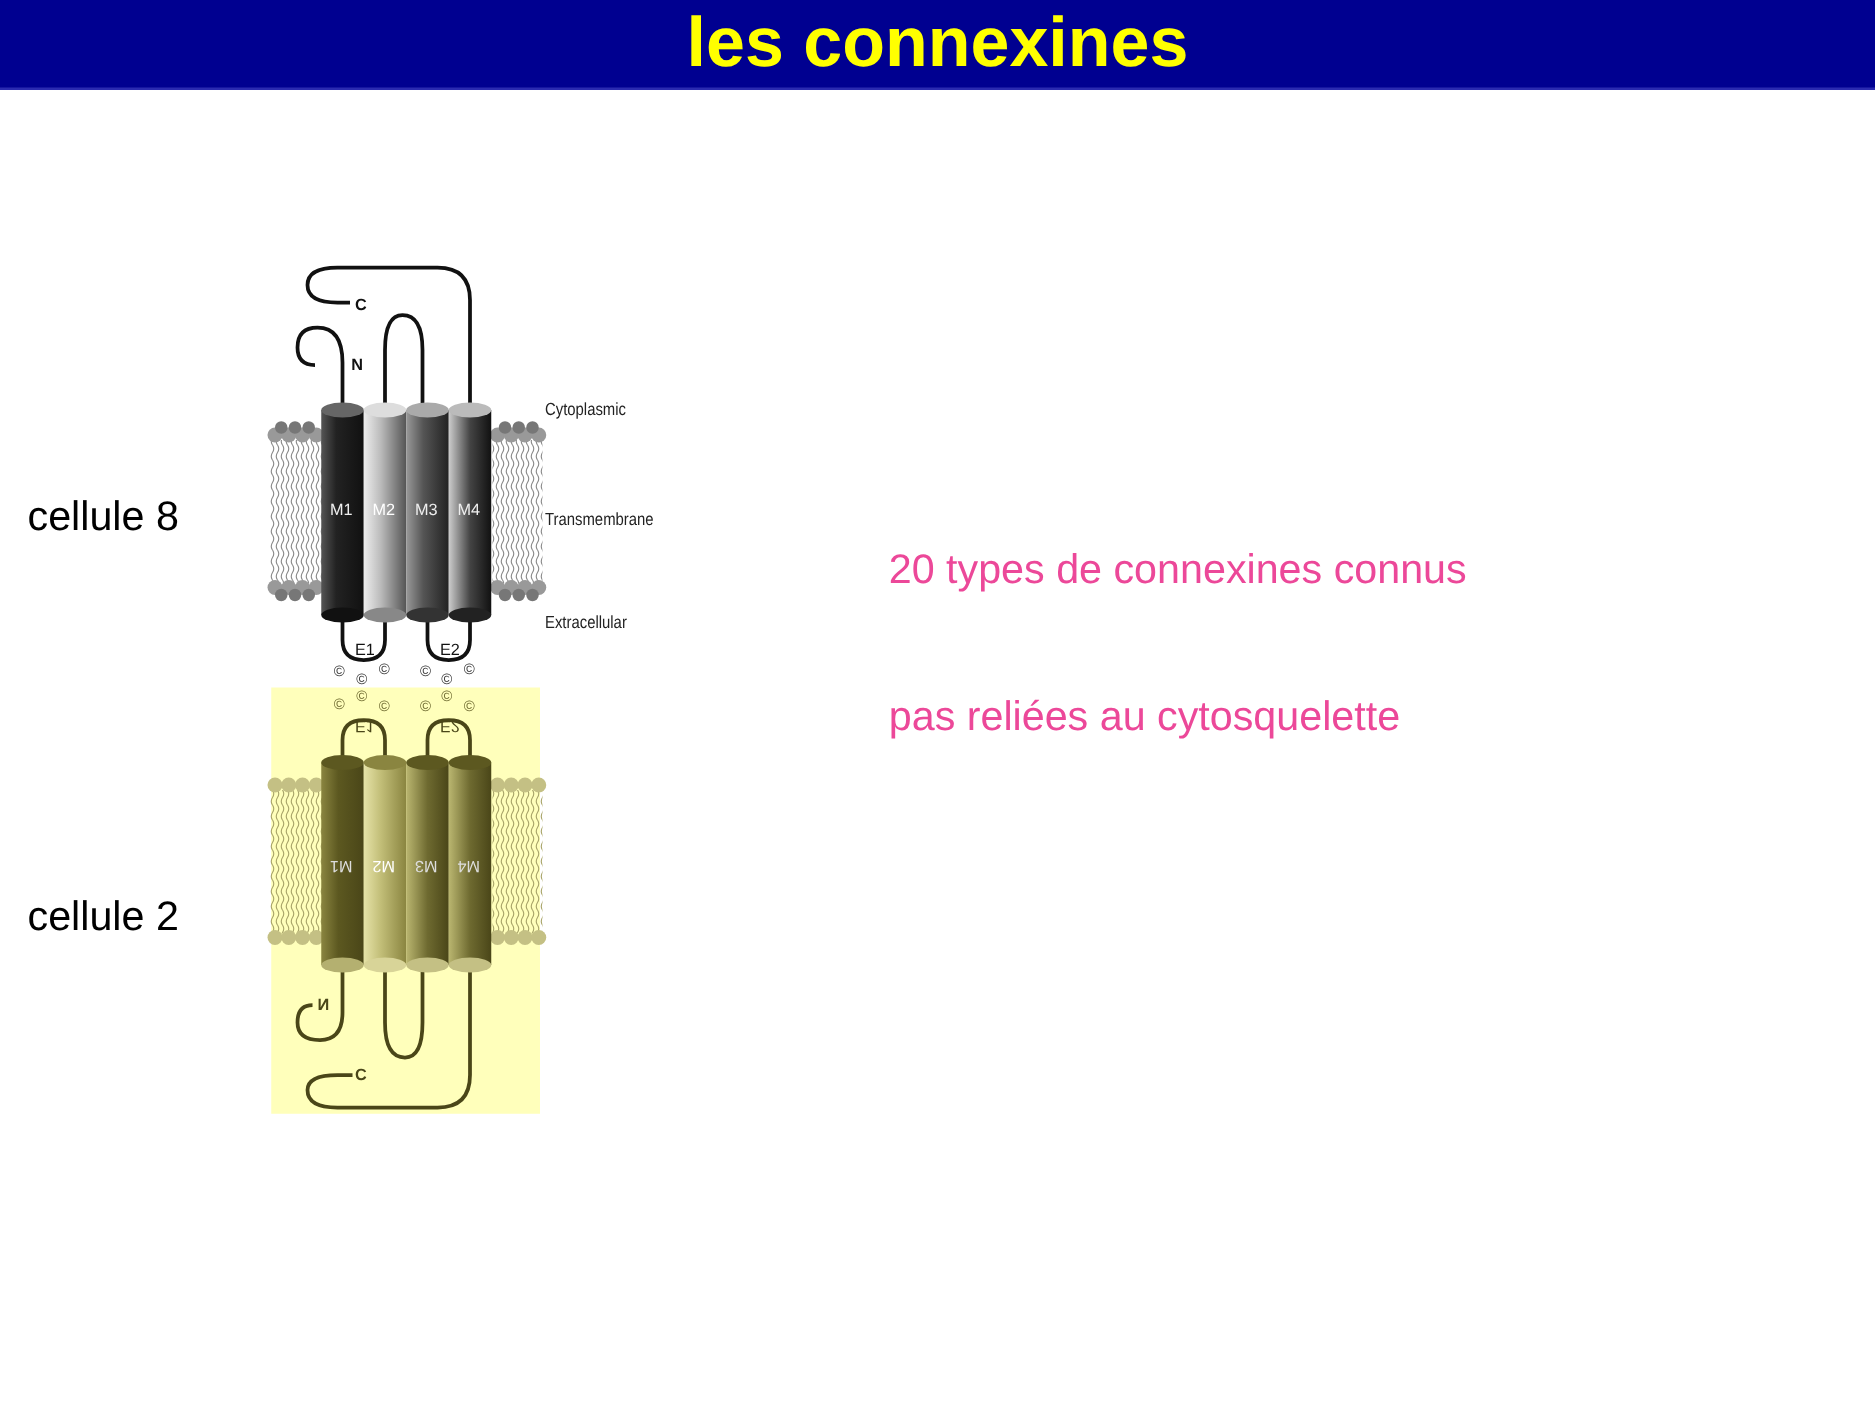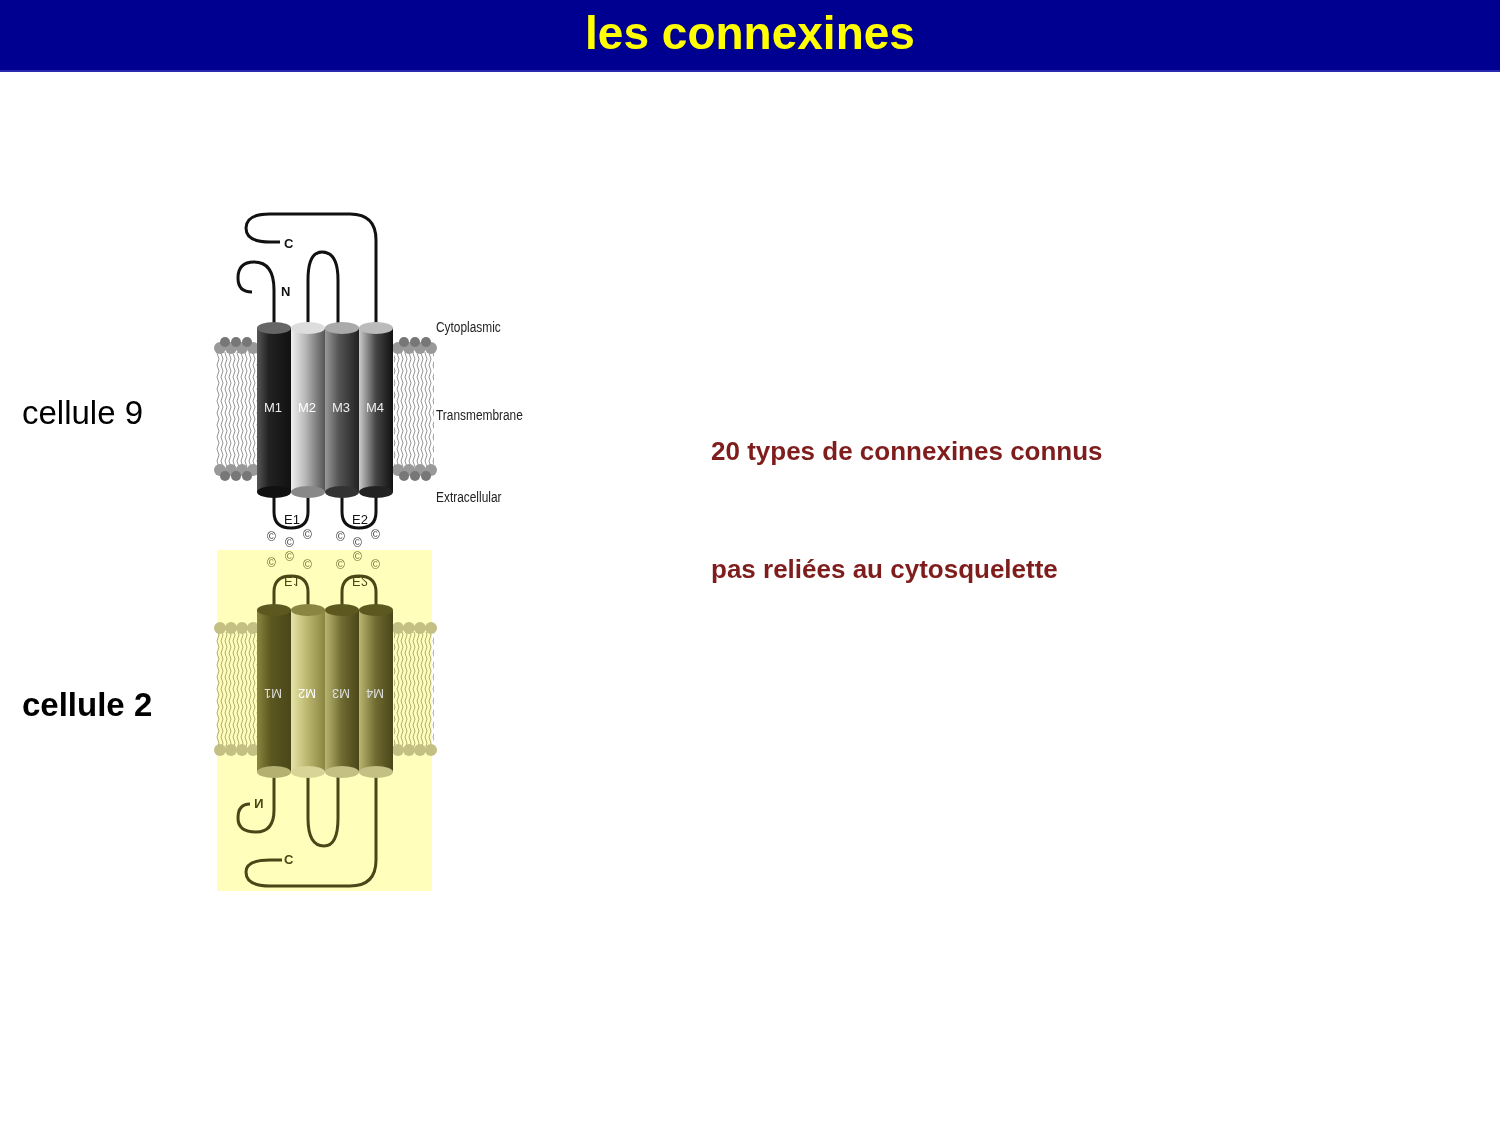--- a/index.html
+++ b/index.html
@@ -1,36 +1,36 @@
 <!DOCTYPE html>
 <html><head>
 <meta charset="utf-8">
 <style>
   html,body{margin:0;padding:0;}
   body{width:1500px;height:1125px;background:#ffffff;position:relative;overflow:hidden;
        font-family:"Liberation Sans",sans-serif;}
   .title-bar{position:absolute;left:0;top:0;width:1500px;height:72px;background:#000090;
        border-bottom:2px solid #2a2ab0;box-sizing:border-box;display:flex;align-items:center;justify-content:center;}
-  .title-bar .title{color:#ffff00;font-weight:bold;font-size:46px;letter-spacing:0px;margin-top:-4px;}
+  .title-bar .title{color:#ffff00;font-weight:bold;font-size:56px;letter-spacing:0px;margin-top:-4px;}
   .cell-label{position:absolute;font-size:33px;color:#000;}
-  .bullet{position:absolute;font-size:26px;color:#7f1d1d;white-space:nowrap;font-weight:bold;}
+  .bullet{position:absolute;font-size:33px;color:#ec4899;white-space:nowrap;}
   .diagram{position:absolute;left:200px;top:200px;width:340px;height:700px;}
   .yellow-bg{position:absolute;left:17px;top:350px;width:215px;height:341px;background:#ffffbb;}
   svg{position:absolute;left:0;top:0;}
   .side-label{position:absolute;font-size:14px;color:#222;transform:scaleX(0.85);transform-origin:left center;white-space:nowrap;}
 </style>
 </head>
 <body>
 
 <div class="title-bar">
   <span class="title">les connexines</span>
 </div>
 
-<div class="cell-label" style="left:22px;top:394px;">cellule 9</div>
-<div class="cell-label" style="left:22px;top:686px;font-weight:bold;">cellule 2</div>
+<div class="cell-label" style="left:22px;top:394px;">cellule 8</div>
+<div class="cell-label" style="left:22px;top:714px;">cellule 2</div>
 
 <div class="bullet" style="left:711px;top:436px;">20 types de connexines connus</div>
 <div class="bullet" style="left:711px;top:554px;text-align:right;">pas reliées au cytosquelette</div>
 
 <div class="diagram">
   <div class="yellow-bg"></div>
 
   <svg width="340" height="700" viewBox="0 0 340 700">
     <defs>
       <linearGradient id="cylDark" x1="0" x2="1" y1="0" y2="0">

